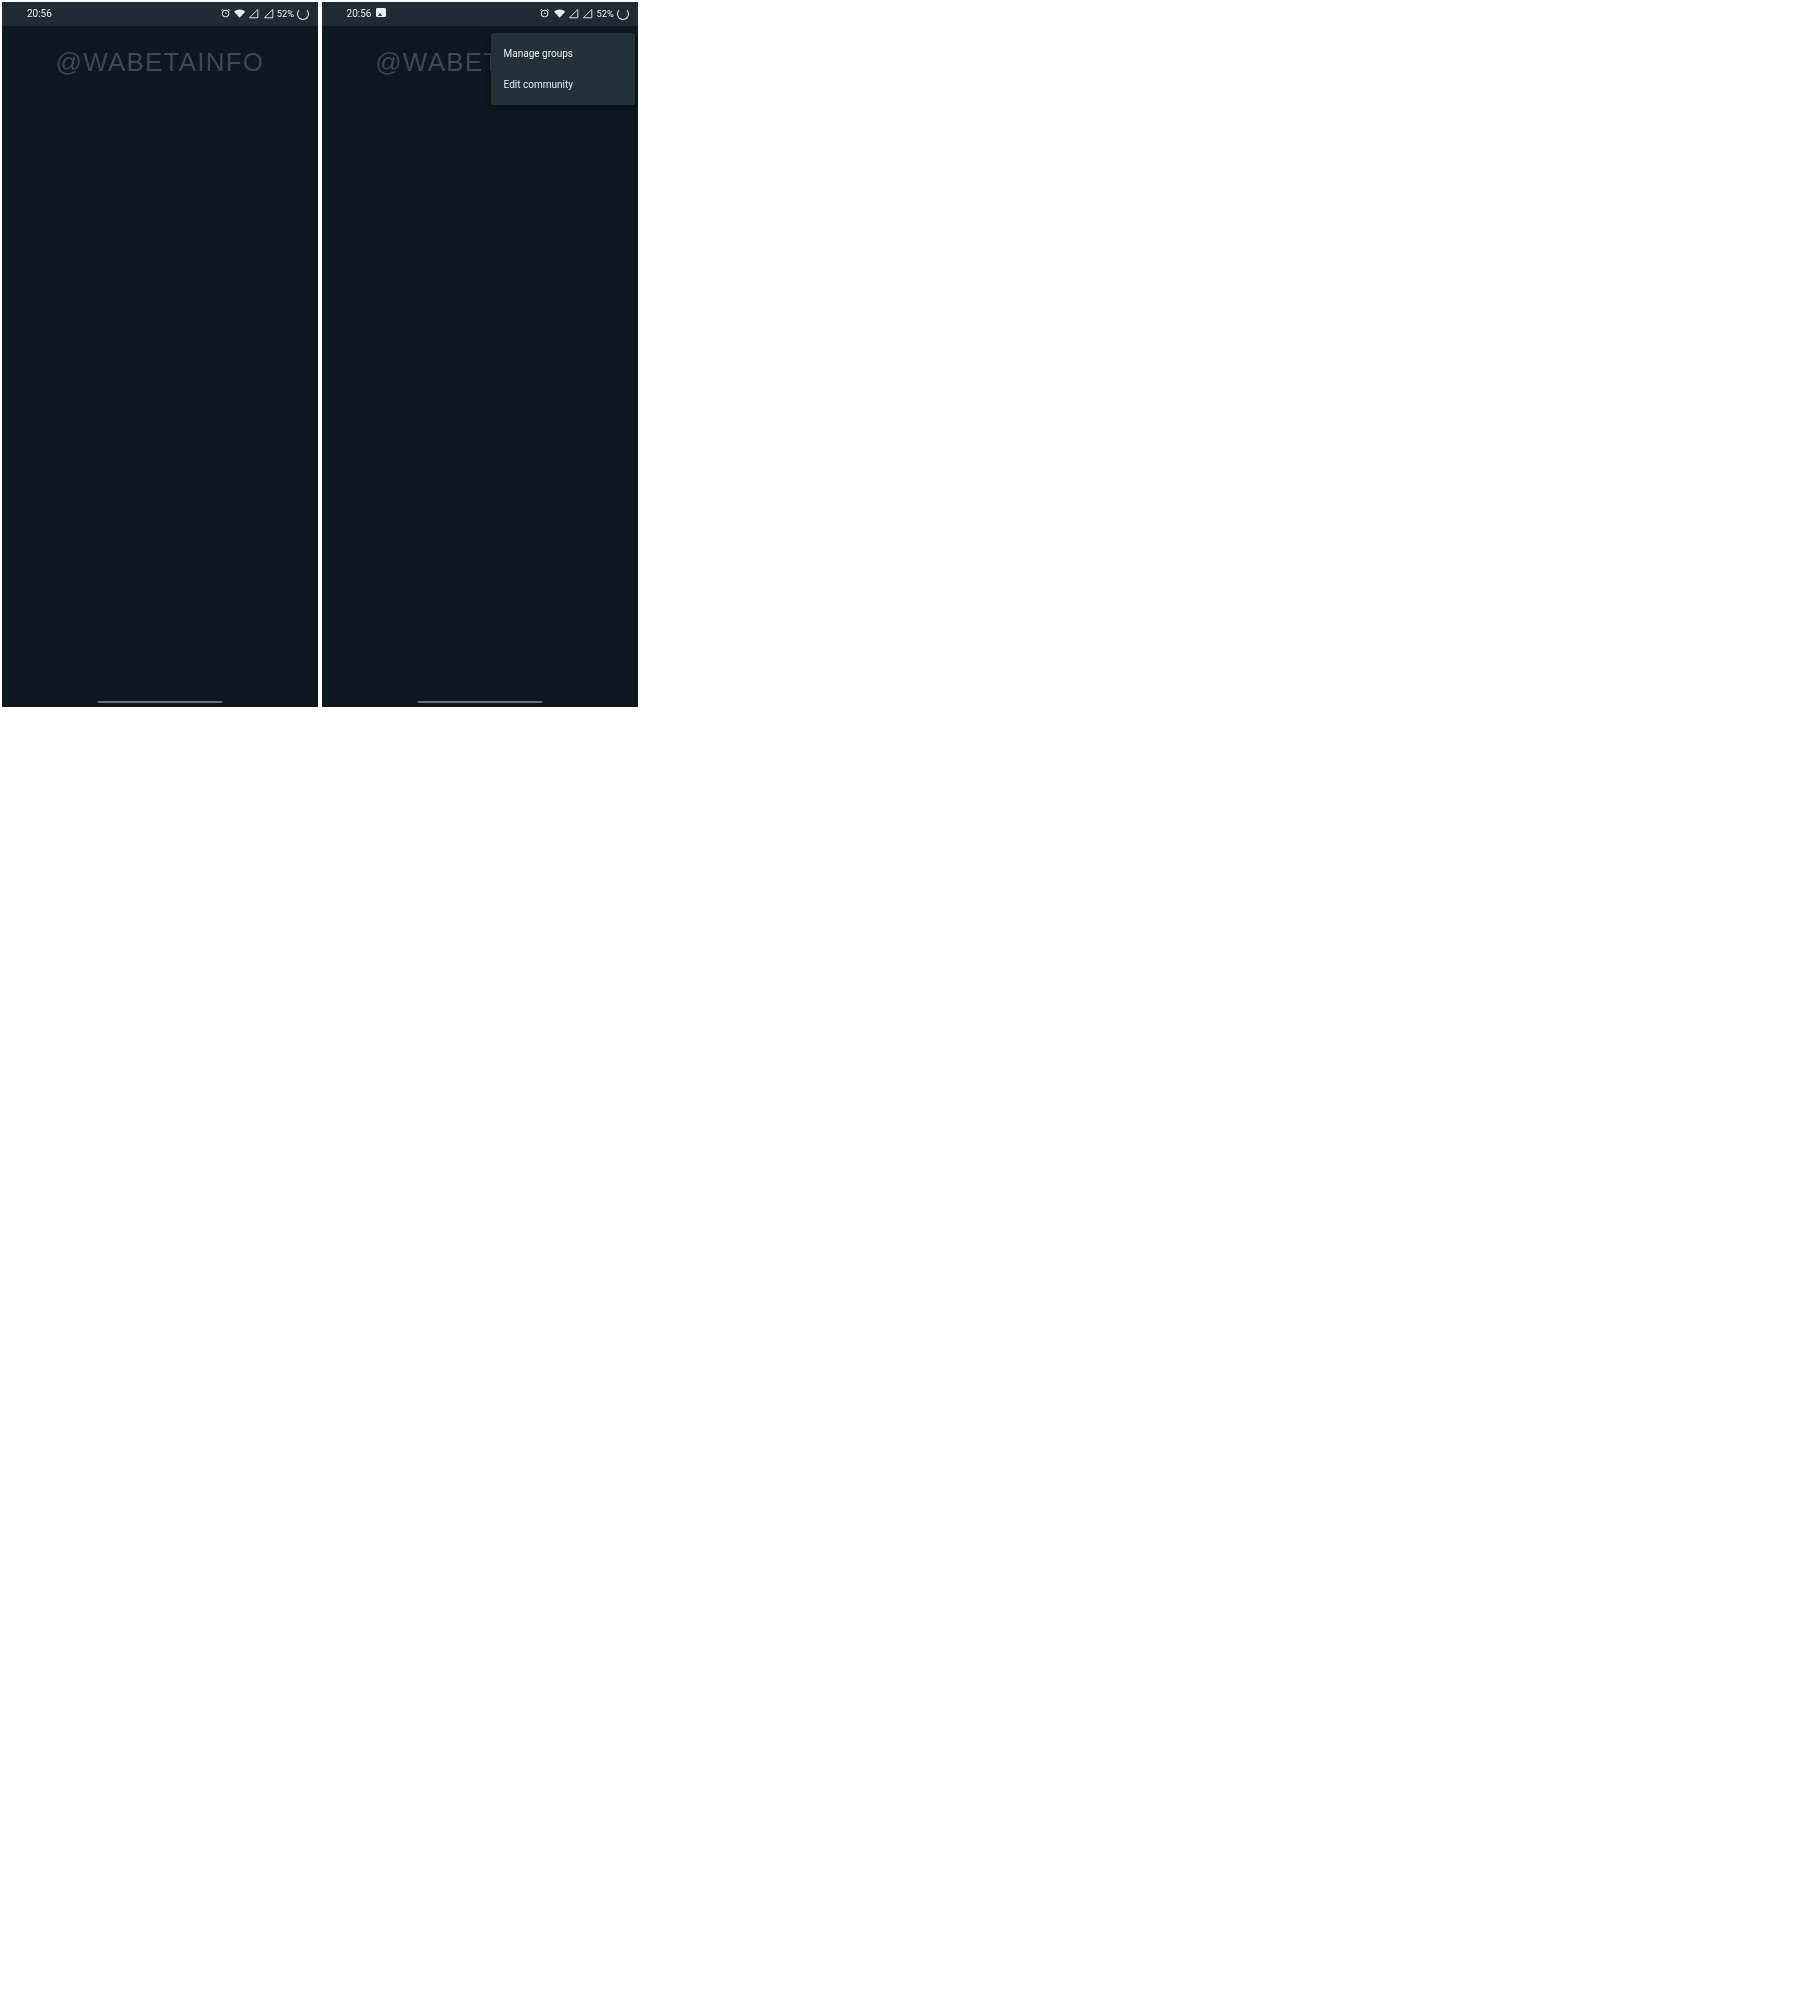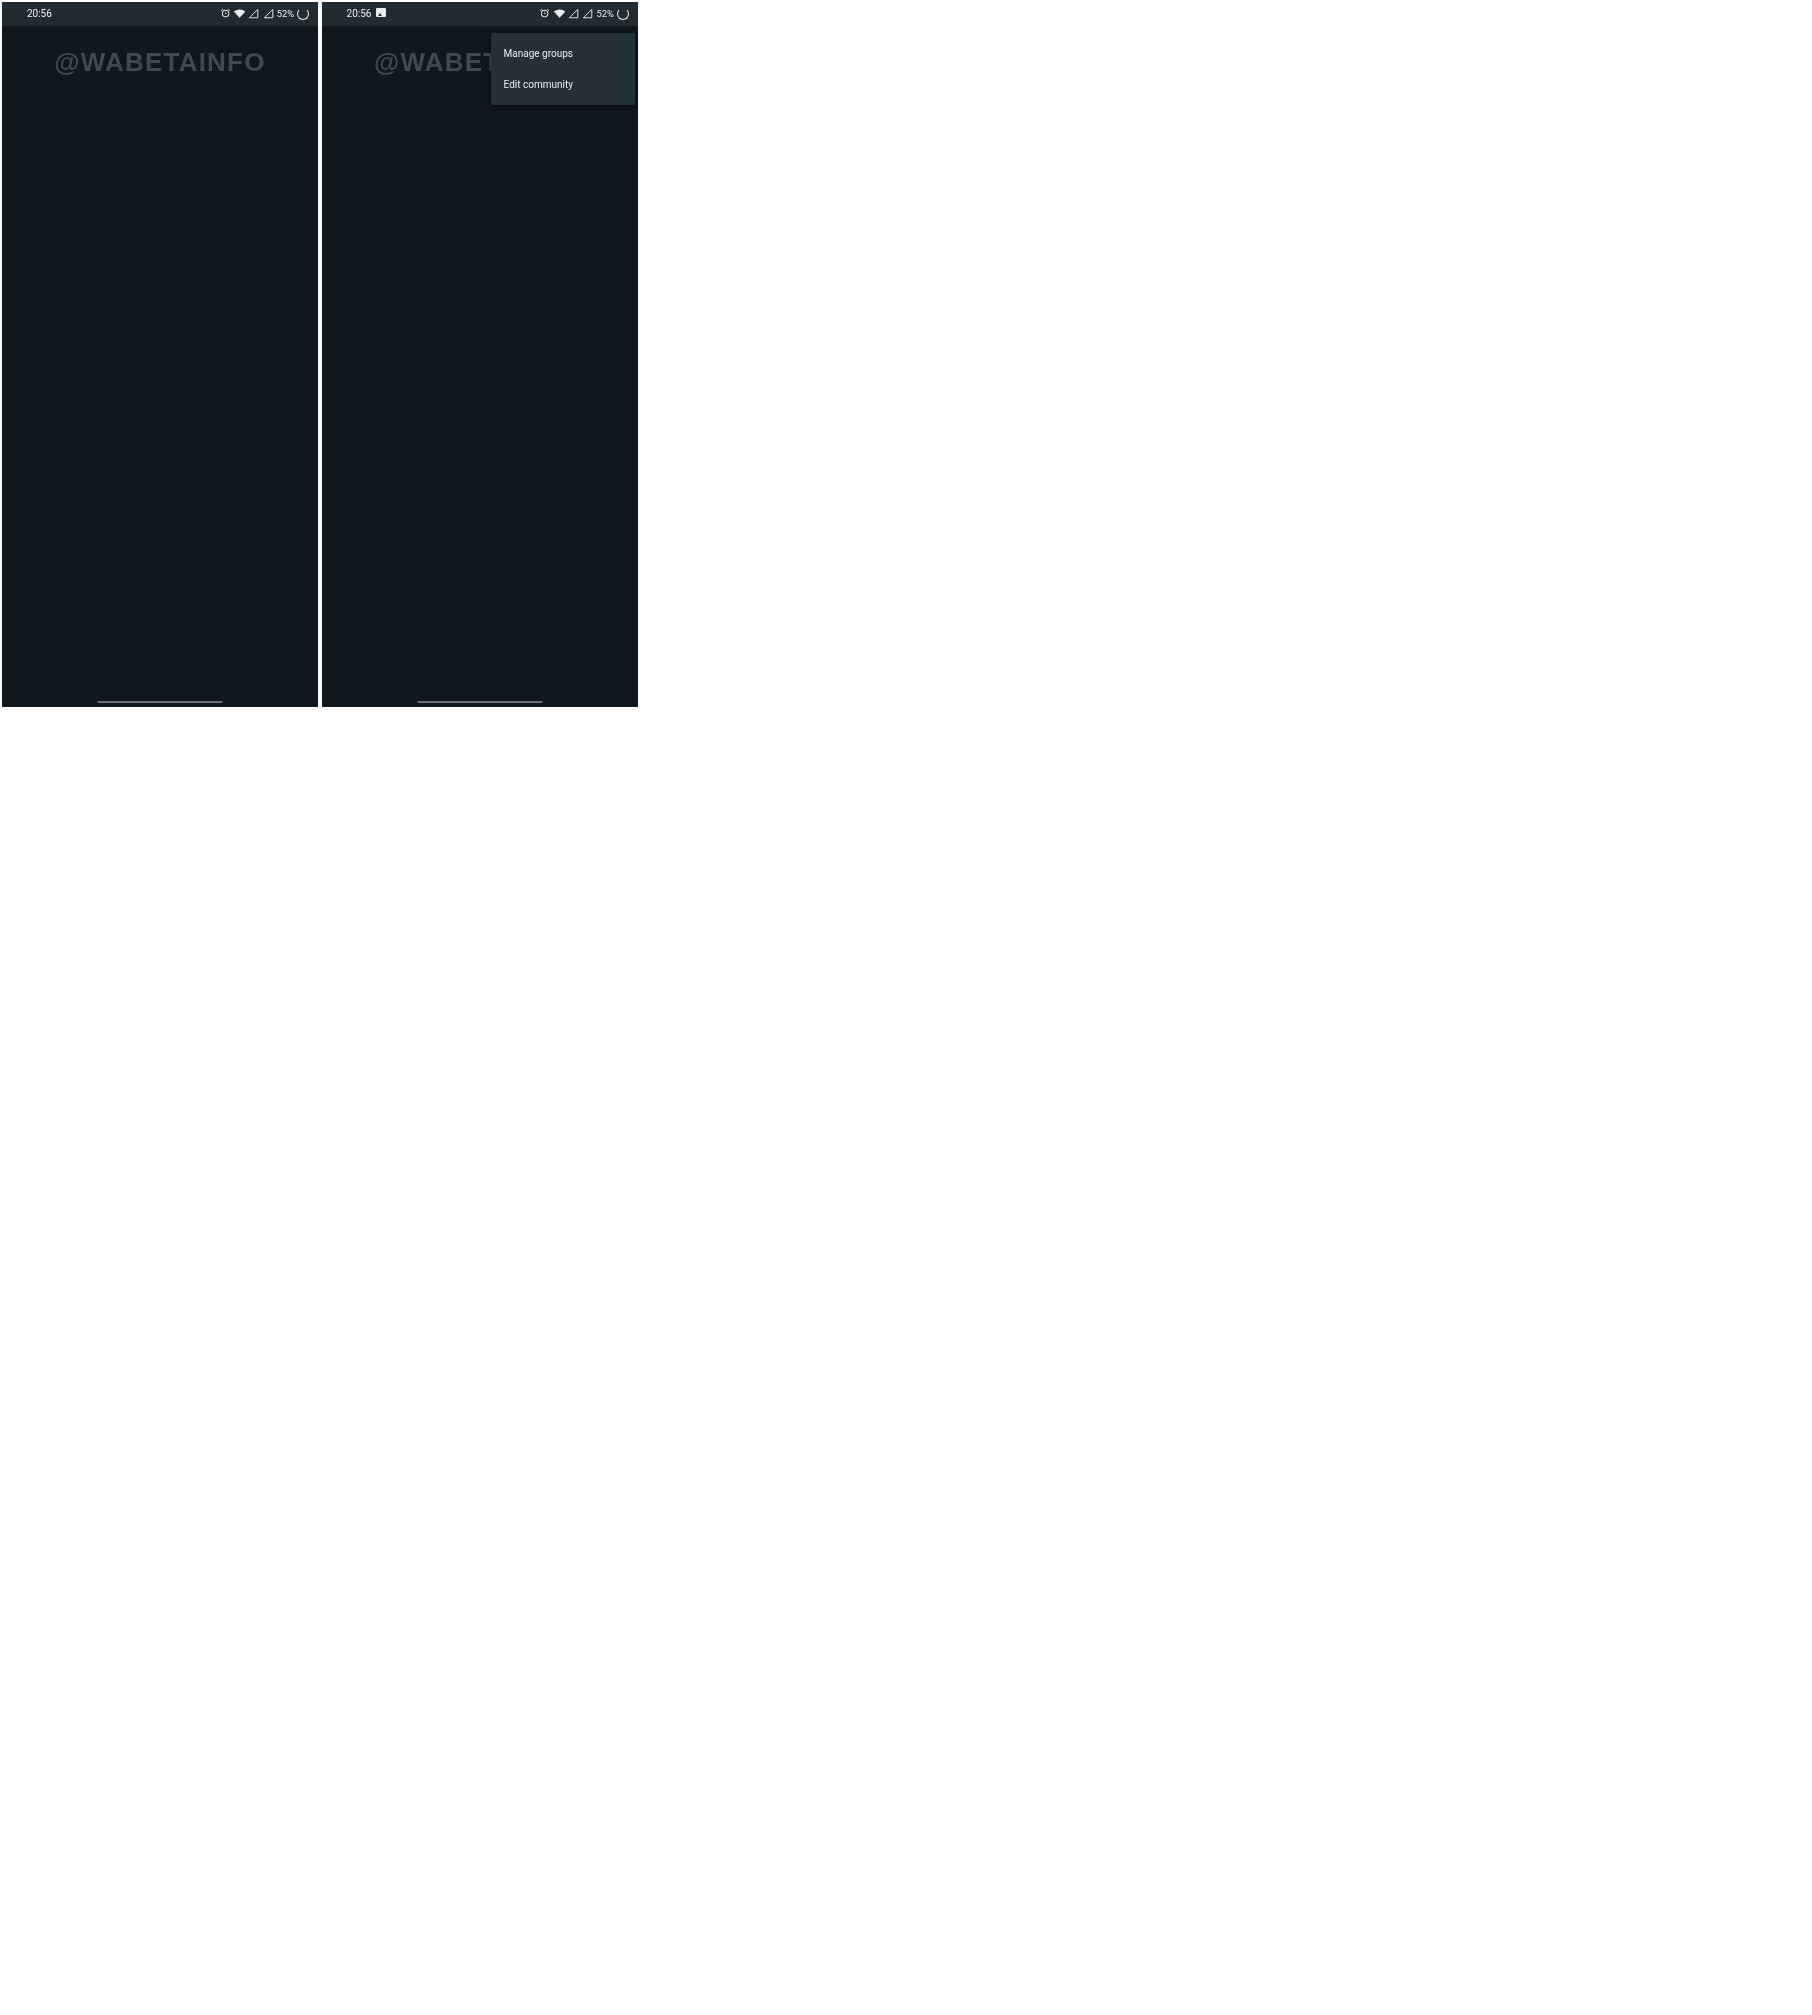--- a/index.html
+++ b/index.html
@@ -63,21 +63,21 @@
       justify-content: center;
       cursor: pointer;
     }
     .watermark {
       position: absolute;
       top: 45px;
       left: 0;
       right: 0;
       text-align: center;
       font-size: 26px;
-      font-weight: 700;
+      font-weight: 400;
       letter-spacing: 1.2px;
       color: #3b4a54;
       font-family: Arial, sans-serif;
       z-index: 1;
       pointer-events: none;
     }
     .content {
       position: absolute;
       top: 71px;
       left: 0;

